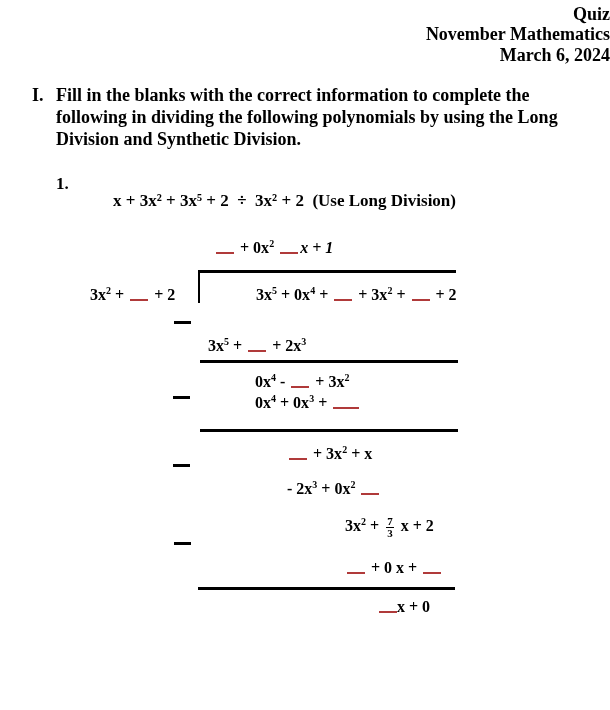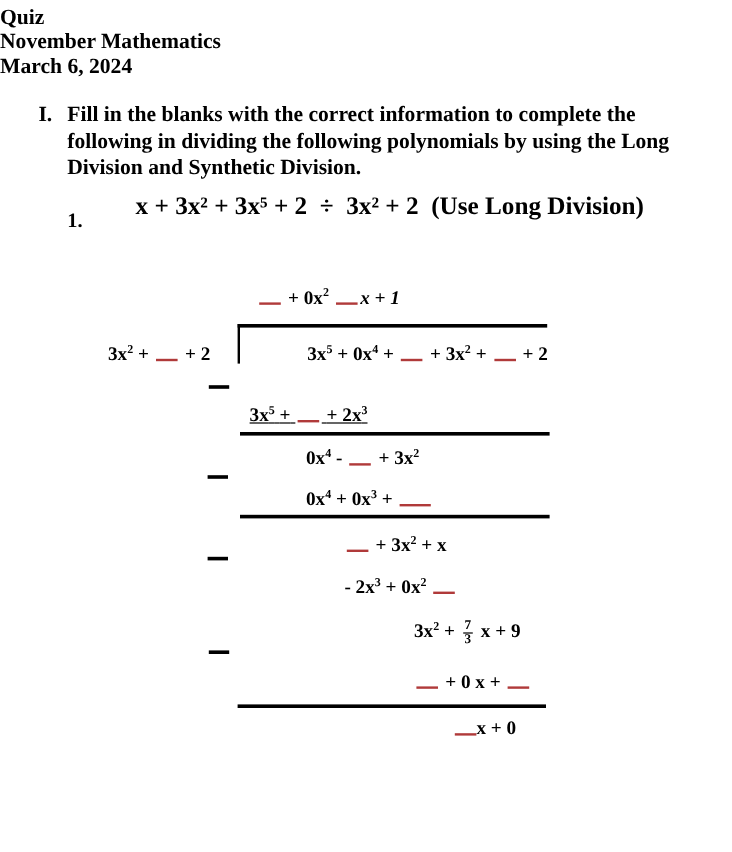--- a/index.html
+++ b/index.html
@@ -2,21 +2,21 @@
 <html><head>
 <meta charset="utf-8">
 <style>
   html, body { margin: 0; padding: 0; background: #ffffff; }
   body {
     width: 610px; height: 710px; position: relative; overflow: hidden;
     font-family: "Liberation Serif", "DejaVu Serif", serif;
     font-weight: bold; color: #000;
   }
   .abs { position: absolute; white-space: nowrap; }
-  .hdr { left: 0; width: 610px; text-align: left; font-size: 18px; line-height: 21px; }
+  .hdr { left: 0; width: 610px; text-align: right; font-size: 18px; line-height: 21px; }
   .instr { font-size: 18px; line-height: 21px; }
   .math { font-size: 16px; line-height: 18px; }
   sup { font-size: 10px; vertical-align: 6px; line-height: 0; }
   .blank {
     display: inline-block; width: 18px; height: 14px;
     border-bottom: 2px solid #b03a3a; margin: 0 2px; vertical-align: -1px;
   }
   .blank.w24 { width: 26px; }
   .rule { position: absolute; background: #000; height: 3px; }
   .minus { position: absolute; background: #000; height: 3px; width: 17px; }
@@ -31,21 +31,21 @@
 <div class="abs hdr" style="top:4px;">Quiz</div>
 <div class="abs hdr" style="top:24px;">November Mathematics</div>
 <div class="abs hdr" style="top:45px;">March 6, 2024</div>
 
 <div class="abs instr" style="left:32px; top:85px;">I.</div>
 <div class="abs instr" style="left:56px; top:85px;">Fill in the blanks with the correct information to complete the</div>
 <div class="abs instr" style="left:56px; top:107px;">following in dividing the following polynomials by using the Long</div>
 <div class="abs instr" style="left:56px; top:129px;">Division and Synthetic Division.</div>
 
 <div class="abs math" style="left:56px; top:175px; font-size:17px;">1.</div>
-<div class="abs math" style="left:113px; top:162px; font-size:21px;">
+<div class="abs math" style="left:113px; top:192px; font-size:17px;">
   <span>x + 3x² + 3x⁵ + 2</span>
   &nbsp;<span>÷</span>&nbsp;
   <span>3x² + 2</span>
   &nbsp;<span>(Use Long Division)</span>
 </div>
 
 <div class="abs math" style="left:214px; top:238px;">
   <span class="blank"></span>
   <span>+ 0x</span><sup>2</sup>
   <span class="blank"></span><span style="font-style:italic;">x + 1</span>
@@ -70,36 +70,36 @@
   <span>+</span>
   <span class="blank"></span>
   <span>+ 2</span>
 </div>
 
 <div class="minus" style="left:174px; top:321px;"></div>
 <div class="minus" style="left:173px; top:396px;"></div>
 <div class="minus" style="left:173px; top:464px;"></div>
 <div class="minus" style="left:174px; top:542px;"></div>
 
-<div class="abs math" style="left:208px; top:336px;text-decoration:underline;">
+<div class="abs math" style="left:208px; top:336px;">
   <span>3x</span><sup>5</sup>
   <span>+</span>
   <span class="blank"></span>
   <span>+ 2x</span><sup>3</sup>
 </div>
 <div class="rule" style="left:200px; top:360px; width:258px;"></div>
 
 <div class="abs math" style="left:255px; top:372px;">
   <span>0x</span><sup>4</sup>
   <span>-</span>
   <span class="blank"></span>
   <span>+ 3x</span><sup>2</sup>
 </div>
 
-<div class="abs math" style="left:255px; top:406px;">
+<div class="abs math" style="left:255px; top:393px;">
   <span>0x</span><sup>4</sup>
   <span>+ 0x</span><sup>3</sup>
   <span>+</span>
   <span class="blank w24"></span>
 </div>
 <div class="rule" style="left:200px; top:429px; width:258px;"></div>
 
 <div class="abs math" style="left:287px; top:444px;">
   <span class="blank"></span>
   <span>+ 3x</span><sup>2</sup>
@@ -112,21 +112,21 @@
   <span class="blank"></span>
 </div>
 
 <div class="abs math" style="left:345px; top:516px;">
   <span>3x</span><sup>2</sup>
   <span>+</span>
   <span class="frac">
     <span class="num">7</span>
     <span class="den">3</span>
   </span>
-  <span>x + 9</span>
+  <span>x + 2</span>
 </div>
 
 <div class="abs math" style="left:345px; top:558px;">
   <span class="blank"></span>
   <span>+ 0 x  +</span>
   <span class="blank"></span>
 </div>
 <div class="rule" style="left:198px; top:587px; width:257px;"></div>
 
 <div class="abs math" style="left:377px; top:597px;">

